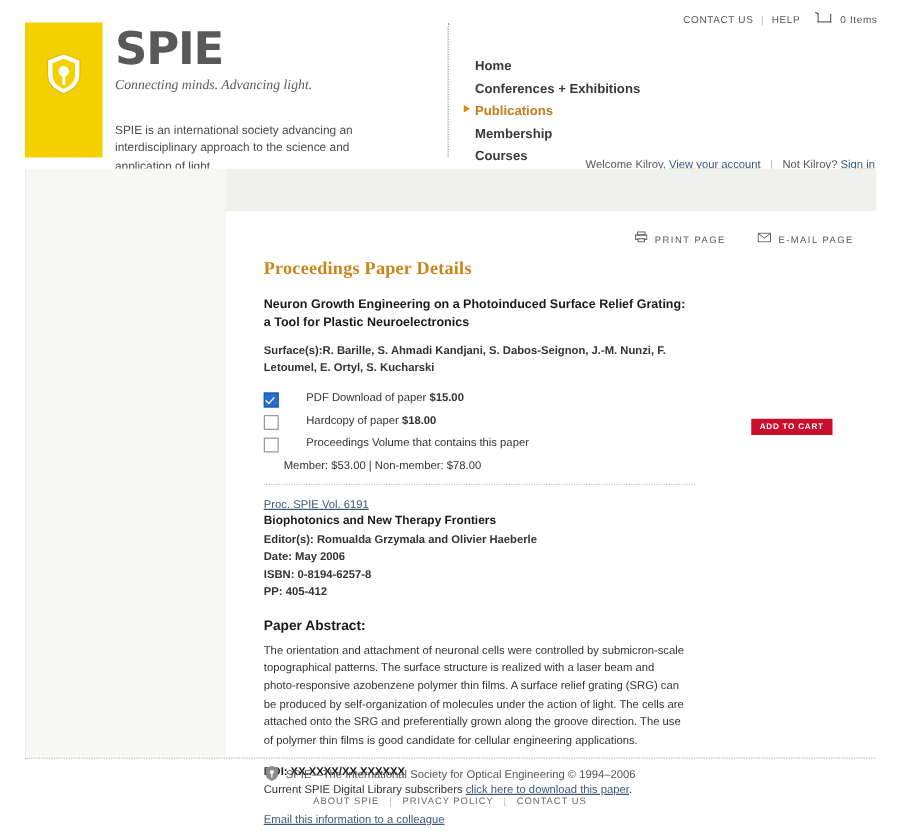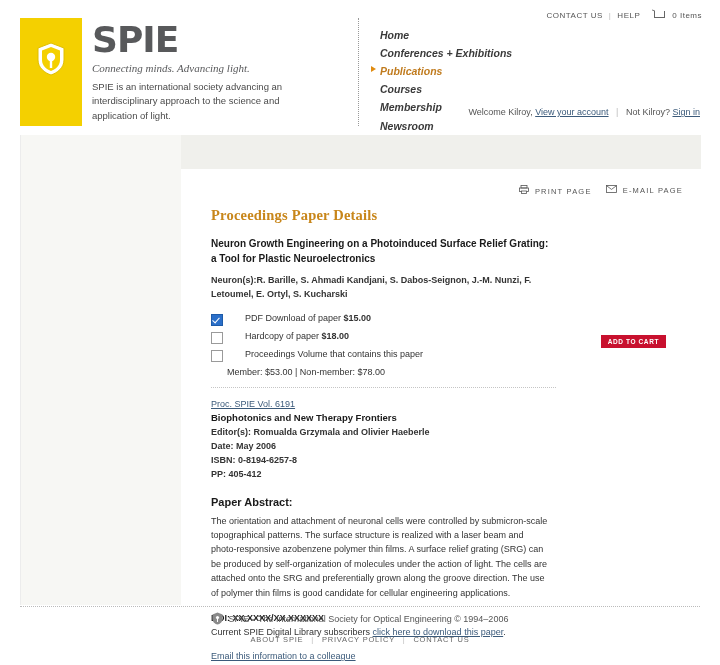--- a/index.html
+++ b/index.html
@@ -104,41 +104,40 @@
     line-height: 1;
   }
   .brand-tag {
     margin-top: 4px;
     font-size: 11px;
     color: #58595b;
     font-family: "Liberation Serif", serif;
     font-style: italic;
   }
   .brand-desc {
-    margin-top: 6px;
+    margin-top: 24px;
     font-size: 9.5px;
     line-height: 1.5;
     color: #4a4a4a;
     width: 230px;
   }
 
   .nav-divider {
     position: absolute;
     left: 338px;
     top: 0;
     width: 0;
     height: 108px;
     border-left: 1px dotted #999;
   }
   .nav {
     position: absolute;
     left: 360px;
-    top: 8px;
+    top: 26px;
     width: 300px;
-    font-style: italic;
   }
   .nav li {
     list-style: none;
     font-size: 10.5px;
     font-weight: bold;
     color: #3a3a3a;
     padding: 1.5px 0;
     line-height: 1.45;
     position: relative;
   }
@@ -152,21 +151,21 @@
     top: 4px;
     width: 0; height: 0;
     border-left: 5px solid #e08b10;
     border-top: 3.5px solid transparent;
     border-bottom: 3.5px solid transparent;
   }
 
   .welcome-bar {
     position: absolute;
     right: 0;
-    top: 89px;
+    top: 108px;
     font-size: 9px;
     color: #555;
   }
   .welcome-bar a {
     color: #3b5a7a;
     text-decoration: underline;
   }
   .welcome-bar .sep { color: #bbb; padding: 0 5px; }
 
   
@@ -204,22 +203,22 @@
   }
 
   .page-tools {
     position: absolute;
     right: 18px;
     top: 16px;
     font-size: 7.5px;
     letter-spacing: 1px;
     color: #555;
     display: flex;
-    gap: 14px;
-    align-items: flex-start;
+    gap: 25px;
+    align-items: center;
   }
   .page-tools span.lbl { letter-spacing: 1.2px; }
   .printer-icon, .mail-icon {
     display: inline-block;
     margin-right: 3px;
   }
 
   .doc {
     position: absolute;
     left: 30px;
@@ -439,22 +438,22 @@
       <div class="brand-desc">SPIE is an international society advancing an interdisciplinary approach to the science and application of light.</div>
     </div>
 
     <div class="nav-divider"></div>
 
     <div class="nav">
       <ul>
         <li><span>Home</span></li>
         <li><span>Conferences + Exhibitions</span></li>
         <li class="active"><span class="marker"></span><span>Publications</span></li>
+        <li><span>Membership</span></li>
         <li><span>Courses</span></li>
-        <li><span>Membership</span></li>
         <li><span>Newsroom</span></li>
         <li><span>Resources</span></li>
       </ul>
     </div>
 
     <div class="welcome-bar">
       <span>Welcome Kilroy,</span>
       <a href="#">View your account</a>
       <span class="sep">|</span>
       <span>Not Kilroy?</span>
@@ -489,21 +488,21 @@
           <span class="lbl">E-MAIL PAGE</span>
         </span>
       </div>
 
       <div class="doc">
         <h1 class="doc-title">Proceedings Paper Details</h1>
 
         <div class="paper-title">Neuron Growth Engineering on a Photoinduced Surface Relief Grating: a Tool for Plastic Neuroelectronics</div>
 
         <div class="authors">
-          <span class="lbl">Neuron(s):</span><span>R. Barille, S. Ahmadi Kandjani, S. Dabos-Seignon, J.-M. Nunzi, F. Letoumel, E. Ortyl, S. Kucharski</span>
+          <span class="lbl">Surface(s):</span><span>R. Barille, S. Ahmadi Kandjani, S. Dabos-Seignon, J.-M. Nunzi, F. Letoumel, E. Ortyl, S. Kucharski</span>
         </div>
 
         <div class="options">
           <div class="opt-row">
             <span class="cb checked"></span>
             <span class="opt-label">
               <span>PDF Download of paper</span>
               <b>$15.00</b>
             </span>
           </div>

